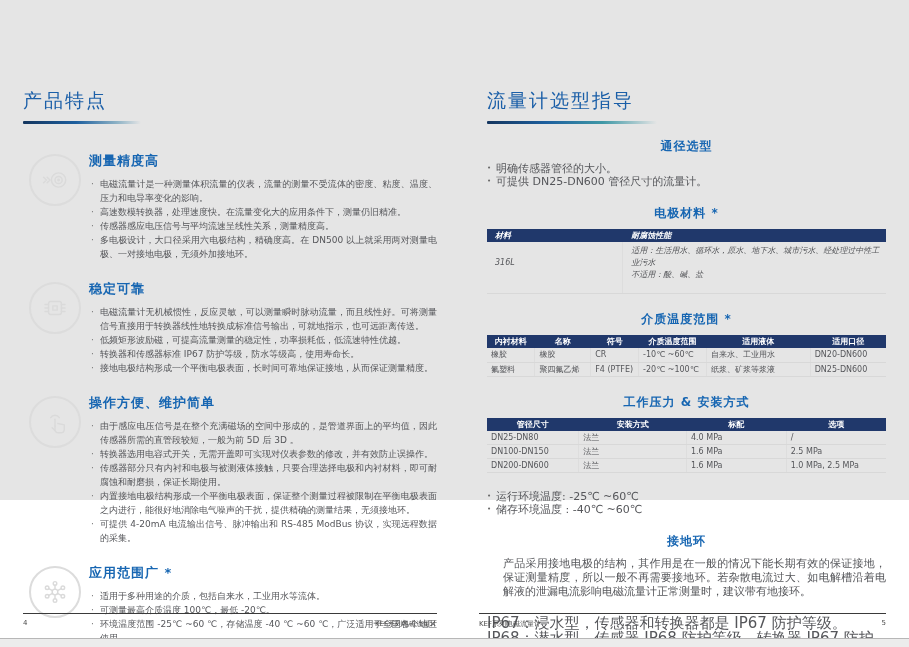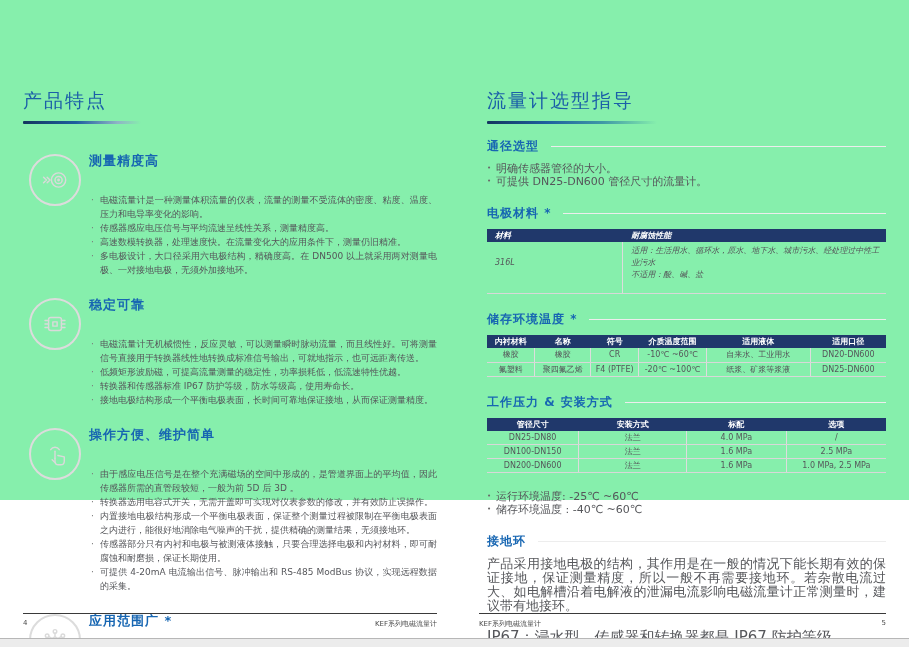--- a/index.html
+++ b/index.html
@@ -6,64 +6,64 @@
   html,body { width:909px; height:647px; }
   body {
     position:relative; background:#ffffff;
     font-family:"DejaVu Sans","Liberation Sans",sans-serif;
     overflow:hidden; color:#55565a;
   }
   .topline { position:absolute; top:0; left:0; right:0; height:2px; background:#cbcbcb; }
   .bottombar { position:absolute; top:638px; left:0; right:0; height:9px;
     background:#ececec; border-top:1px solid #b7b7b7; }
 
-  .page { position:absolute; top:0; height:500px; background:#86efac; }
+  .page { position:absolute; top:0; height:500px; background:#e5e5e5; }
   .page-left  { left:0;   width:455px; padding:88px 18px 0 23px; }
   .page-right { left:455px; width:454px; padding:88px 23px 0 32px; }
 
   .pgtitle { font-size:19px; color:#1b5fa8; letter-spacing:2px; font-weight:500; }
   .title-underline { height:3px; margin-top:7px; border-radius:1px; }
   .ul-left  { width:118px; background:linear-gradient(90deg,#14355e,#1d5f9e 45%,#8fb3c6 80%,rgba(255,255,255,0)); }
   .ul-right { width:170px; background:linear-gradient(90deg,#14355e,#1d5f9e 35%,#3f98a6 68%,rgba(255,255,255,0)); }
 
   
   .lsections { margin-top:28px; }
   .lsection { display:flex; margin-bottom:19px; }
   .icon-col { flex:0 0 66px; padding-top:2px; }
   .icon-circle { width:52px; height:52px; border:2px solid #dcdcdc; border-radius:50%;
     margin-left:6px; display:flex; align-items:center; justify-content:center; }
   .txt-col { flex:1; }
   .sec-head { font-size:13px; font-weight:bold; color:#1766b2; letter-spacing:1px; }
-  ul.bullets { list-style:none; margin-top:23px; }
+  ul.bullets { list-style:none; margin-top:7px; }
   ul.bullets li { position:relative; font-size:9px; line-height:14px; color:#55565a;
     padding-left:11px; text-align:justify; }
   ul.bullets li::before { content:"·"; position:absolute; left:2px; top:0; color:#7a7a7a; }
 
   
   .rsection { margin-bottom:17px; }
-  .shead { display:flex; align-items:center; margin-bottom:7px; }
+  .shead { display:flex; align-items:center; margin-bottom:7px;flex-direction:column; }
   .shead .sec-head { font-size:12px; }
   .shead .rule { flex:1; height:1px; background:#ededed; margin-left:12px; }
   .dot-row { display:flex; font-size:11px; color:#55565a; line-height:13px;flex-direction:column; }
   .dot-item { position:relative; padding-left:9px; }
   .dot-item::before { content:"•"; position:absolute; left:0; top:0; font-size:7px; color:#6b6b6b; }
   .dot-item.first { width:195px; }
 
   table { width:100%; border-collapse:collapse; table-layout:fixed; font-size:8px; color:#55565a; }
   th { background:#20386b; color:#ffffff; font-weight:bold; height:13px;
        font-size:8px; padding:1px 4px; text-align:center; }
   td { border-bottom:1px solid #d8d8d8; height:14px; padding:1px 4px;
-       text-align:center; vertical-align:middle; }
+       text-align:left; vertical-align:middle; }
   td + td, th + th { border-left:1px solid rgba(255,255,255,0); }
   td + td { border-left:1px solid #dddddd; }
   table.tbl-electrode th, table.tbl-electrode td { text-align:left; padding-left:8px;font-style:italic; }
   table.tbl-electrode td { height:auto; line-height:12px; padding-top:3px; padding-bottom:12px; }
   .cell-line { display:block; }
 
-  .para { font-size:13px; line-height:14px; color:#55565a; text-align:justify; }
+  .para { font-size:11px; line-height:14px; color:#55565a; text-align:justify;margin-left:16px; }
   .ipline { font-size:15px; line-height:15px; color:#55565a; }
 
   
   .footer { position:absolute; top:613px; border-top:1px solid #3a3a3a;
     display:flex; justify-content:space-between; padding-top:5px;
     font-size:7px; color:#4a4a4a; }
   .footer-left  { left:23px; width:414px; }
   .footer-right { left:479px; width:407px; }
 
   svg.glyph { stroke:#dadada; fill:none; stroke-width:2; stroke-linecap:round; stroke-linejoin:round; }
@@ -88,22 +88,22 @@
             <circle cx="33" cy="28" r="1" fill="#dadada"></circle>
             <polyline points="12,24 16,28 12,32"></polyline>
             <polyline points="17,24 21,28 17,32"></polyline>
           </svg>
         </div>
       </div>
       <div class="txt-col">
         <div class="sec-head">测量精度高</div>
         <ul class="bullets">
           <li>电磁流量计是一种测量体积流量的仪表，流量的测量不受流体的密度、粘度、温度、压力和电导率变化的影响。</li>
+          <li>高速数模转换器，处理速度快。在流量变化大的应用条件下，测量仍旧精准。</li>
           <li>传感器感应电压信号与平均流速呈线性关系，测量精度高。</li>
-          <li>高速数模转换器，处理速度快。在流量变化大的应用条件下，测量仍旧精准。</li>
           <li>多电极设计，大口径采用六电极结构，精确度高。在 DN500 以上就采用两对测量电极、一对接地电极，无须外加接地环。</li>
         </ul>
       </div>
     </div>
 
     <div class="lsection">
       <div class="icon-col">
         <div class="icon-circle">
           <svg class="glyph" width="40" height="40" viewBox="0 0 56 56">
             <rect x="19" y="19" width="18" height="18" rx="3"></rect>
@@ -137,22 +137,22 @@
             <path d="M28 34 l0 4 c0 3 2 5 5 5 l3 0 c3 0 5 -2 5 -5 l0 -6 l-9 -2"></path>
             <path d="M24 36 l4 4"></path>
           </svg>
         </div>
       </div>
       <div class="txt-col">
         <div class="sec-head">操作方便、维护简单</div>
         <ul class="bullets">
           <li>由于感应电压信号是在整个充满磁场的空间中形成的，是管道界面上的平均值，因此传感器所需的直管段较短，一般为前 5D 后 3D 。</li>
           <li>转换器选用电容式开关，无需开盖即可实现对仪表参数的修改，并有效防止误操作。</li>
+          <li>传感器部分只有内衬和电极与被测液体接触，只要合理选择电极和内衬材料，即可耐腐蚀和耐磨损，保证长期使用。</li>
           <li>内置接地电极结构形成一个平衡电极表面，保证整个测量过程被限制在平衡电极表面之内进行，能很好地消除电气噪声的干扰，提供精确的测量结果，无须接地环。</li>
-          <li>传感器部分只有内衬和电极与被测液体接触，只要合理选择电极和内衬材料，即可耐腐蚀和耐磨损，保证长期使用。</li>
           <li>可提供 4-20mA 电流输出信号、脉冲输出和 RS-485 ModBus 协议，实现远程数据的采集。</li>
         </ul>
       </div>
     </div>
 
     <div class="lsection">
       <div class="icon-col">
         <div class="icon-circle">
           <svg class="glyph" width="40" height="40" viewBox="0 0 56 56">
             <circle cx="28" cy="28" r="4"></circle>
@@ -221,21 +221,21 @@
           <span class="cell-line">适用：生活用水、循环水，原水、地下水、城市污水、经处理过中性工业污水</span>
           <span class="cell-line">不适用：酸、碱、盐</span>
         </td>
       </tr>
     </tbody>
       </table>
   </div>
 
   <div class="rsection">
     <div class="shead">
-      <span class="sec-head">储存环境温度 *</span>
+      <span class="sec-head">介质温度范围 *</span>
       <span class="rule"></span>
     </div>
     <table>
       <colgroup>
           <col style="width:12%">
           <col style="width:14%">
           <col style="width:12%">
           <col style="width:17%">
           <col style="width:26%">
           <col style="width:19%">

